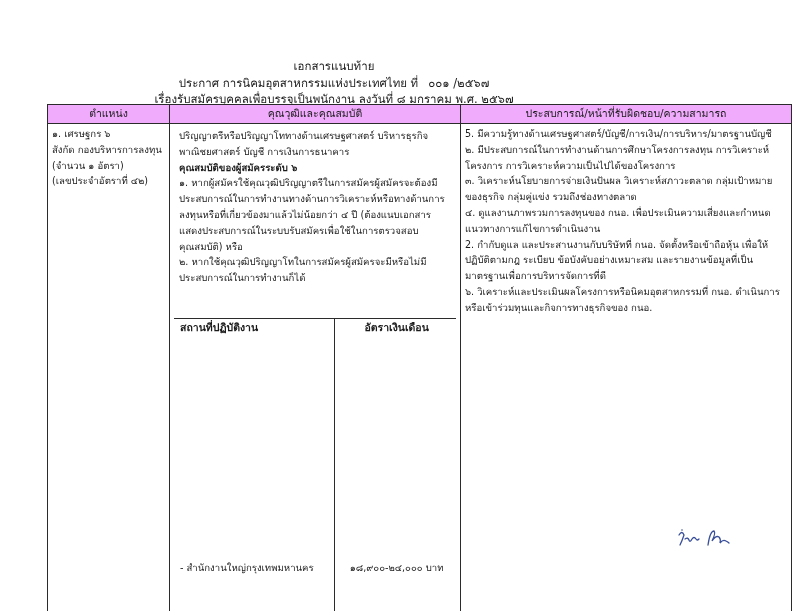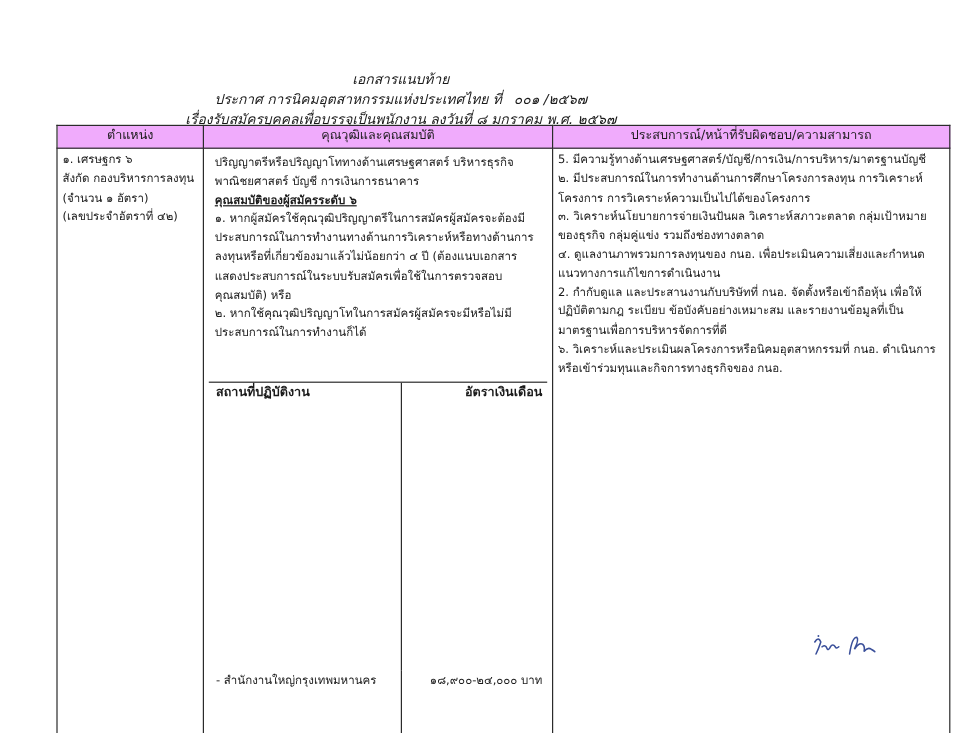--- a/index.html
+++ b/index.html
@@ -1,35 +1,35 @@
 <!DOCTYPE html>
 <html><head>
 <meta charset="utf-8">
 <style>
   html, body { margin: 0; padding: 0; background: #ffffff; }
   body { width: 800px; height: 611px; position: relative; overflow: hidden;
          font-family: "DejaVu Sans", "Liberation Sans", sans-serif; color: #1a1a1a; }
-  .hdr { position: absolute; left: 0; width: 668px; text-align: center; font-size: 11.5px; line-height: 17px; font-style: italic; }
+  .hdr { position: absolute; left: 0; width: 668px; text-align: center; font-size: 11.5px; line-height: 17px; }
   .hdr1 { top: 58px; }
   .hdr2 { top: 75px; }
   .hdr3 { top: 91px; left: 0; }
   .hdr2 .num { margin-left: 10px; margin-top: 12px; }
 
   table.main { position: absolute; left: 47px; top: 104px; width: 744px; border-collapse: collapse;
                table-layout: fixed; font-size: 9.6px; line-height: 15.8px; }
   table.main th, table.main td { border: 1.3px solid #2b2b2b; vertical-align: top; padding: 2px 4px; }
   table.main th { background: #f0abfc; font-weight: normal; text-align: center; height: 16px; padding: 1px 4px; font-size: 10.5px; }
   col.c1 { width: 122px; } col.c2 { width: 291px; } col.c3 { width: 331px; }
   td.qual { padding: 0; }
   .qual-text { padding: 2px 4px 2px 5px; }
-  .ul { text-decoration: underline; font-weight: bold; }
+  .ul { font-weight: bold; }
   .p { display: block; }
   table.sub { width: 100%; border-collapse: collapse; table-layout: fixed; }
   table.sub td { border: none; border-top: 1.3px solid #2b2b2b; padding: 1px 4px 2px 6px; }
-  table.sub td.r { border-left: 1.3px solid #2b2b2b; text-align: right; }
+  table.sub td.r { border-left: 1.3px solid #2b2b2b; text-align: center; }
   .subh { font-weight: bold; font-size: 10.5px; }
   .row1 td { height: 237px; }
   .sig { position: absolute; left: 675px; top: 527px; }
 </style>
 </head>
 <body>
 
 <div class="hdr hdr1">เอกสารแนบท้าย</div>
 <div class="hdr hdr2"><span>ประกาศ การนิคมอุตสาหกรรมแห่งประเทศไทย ที่</span><span class="num">๐๐๑ /๒๕๖๗</span></div>
 <div class="hdr hdr3">เรื่องรับสมัครบุคคลเพื่อบรรจุเป็นพนักงาน ลงวันที่ ๘ มกราคม พ.ศ. ๒๕๖๗</div>

